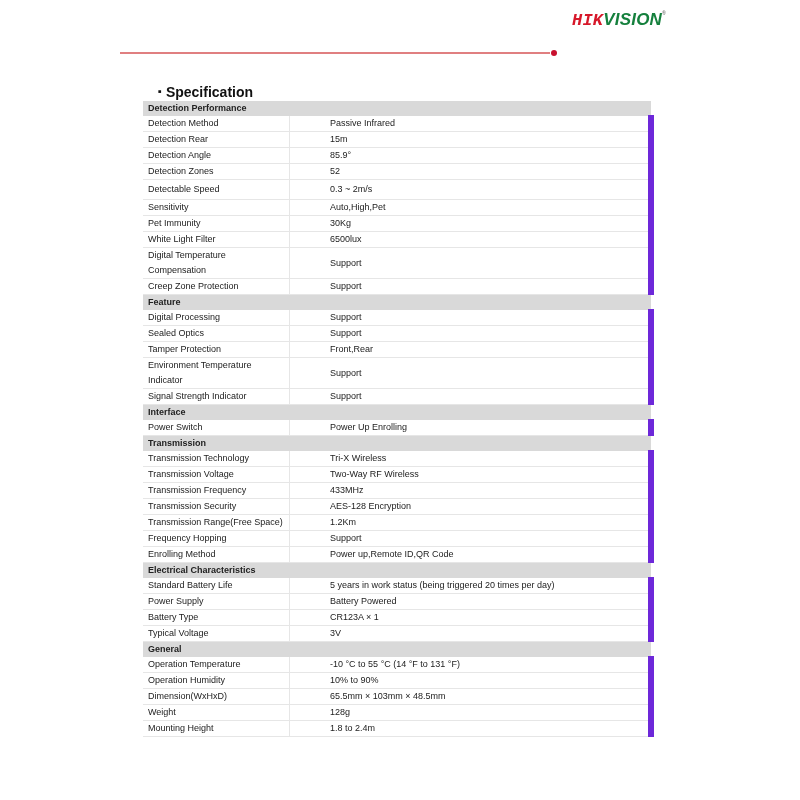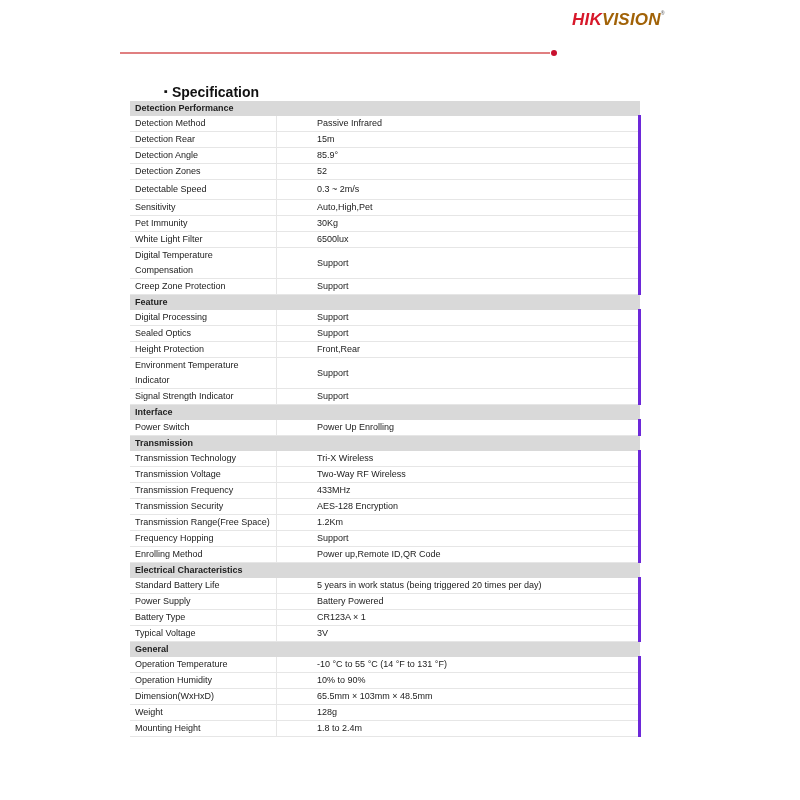--- a/index.html
+++ b/index.html
@@ -1,28 +1,28 @@
 <!DOCTYPE html>
 <html><head>
 <meta charset="utf-8">
 <style>
   html, body { margin:0; padding:0; background:#ffffff; }
   body { width:800px; height:800px; position:relative; overflow:hidden; font-family:"Liberation Sans", sans-serif; color:#222; }
   .logo { position:absolute; left:572px; top:10px; font-family:"Liberation Sans", sans-serif; font-weight:bold; font-style:italic; font-size:17px; letter-spacing:0.2px; }
-  .logo .hik { color:#d7182a; }
-  .logo .vis { color:#a16207; }
+  .logo .hik { color:#d7182a;font-family:Liberation Mono, monospace; }
+  .logo .vis { color:#15803d; }
   .logo .reg { font-size:5px; color:#777; vertical-align:top; }
   .rule { position:absolute; left:120px; top:52px; width:430px; height:2px; background:#e07f80; }
   .rule-dot { position:absolute; left:551px; top:50px; width:6px; height:6px; border-radius:50%; background:#c8102e; }
-  .title { position:absolute; left:164px; top:84px; font-size:14px; font-weight:bold; color:#111; }
+  .title { position:absolute; left:158px; top:84px; font-size:14px; font-weight:bold; color:#111; }
   .title .bullet { font-size:11px; margin-right:4px; position:relative; top:-2px; }
-  table.spec { position:absolute; left:130px; top:101px; width:511px; border-collapse:collapse; font-size:9px; color:#222; }
+  table.spec { position:absolute; left:143px; top:101px; width:511px; border-collapse:collapse; font-size:9px; color:#222; }
   table.spec td { border-bottom:1px solid #e6e6e6; padding:0 5px; height:15px; line-height:15px; vertical-align:middle; }
   table.spec td.k { width:136px; border-right:1px solid #e6e6e6; }
-  table.spec td.v { border-right:3px solid #6d28d9;padding-left:40px; }
+  table.spec td.v { border-right:6px solid #6d28d9;padding-left:40px; }
   table.spec tr.sec td { background:#d9d9d9; font-weight:bold; height:14px; line-height:14px; border-bottom:1px solid #d9d9d9; }
   table.spec tr.tall td { height:19px; }
   table.spec tr.double td { height:30px; line-height:15px; }
 </style>
 </head>
 <body>
 
 <div class="logo">
   <span class="hik">HIK</span><span class="vis">VISION</span><span class="reg">®</span>
 </div>
@@ -83,21 +83,21 @@
       </tr>
       <tr>
         <td class="k">Digital Processing</td>
         <td class="v">Support</td>
       </tr>
       <tr>
         <td class="k">Sealed Optics</td>
         <td class="v">Support</td>
       </tr>
       <tr>
-        <td class="k">Height Protection</td>
+        <td class="k">Tamper Protection</td>
         <td class="v">Front,Rear</td>
       </tr>
       <tr class="double">
         <td class="k">Environment Temperature Indicator</td>
         <td class="v">Support</td>
       </tr>
       <tr>
         <td class="k">Signal Strength Indicator</td>
         <td class="v">Support</td>
       </tr>

